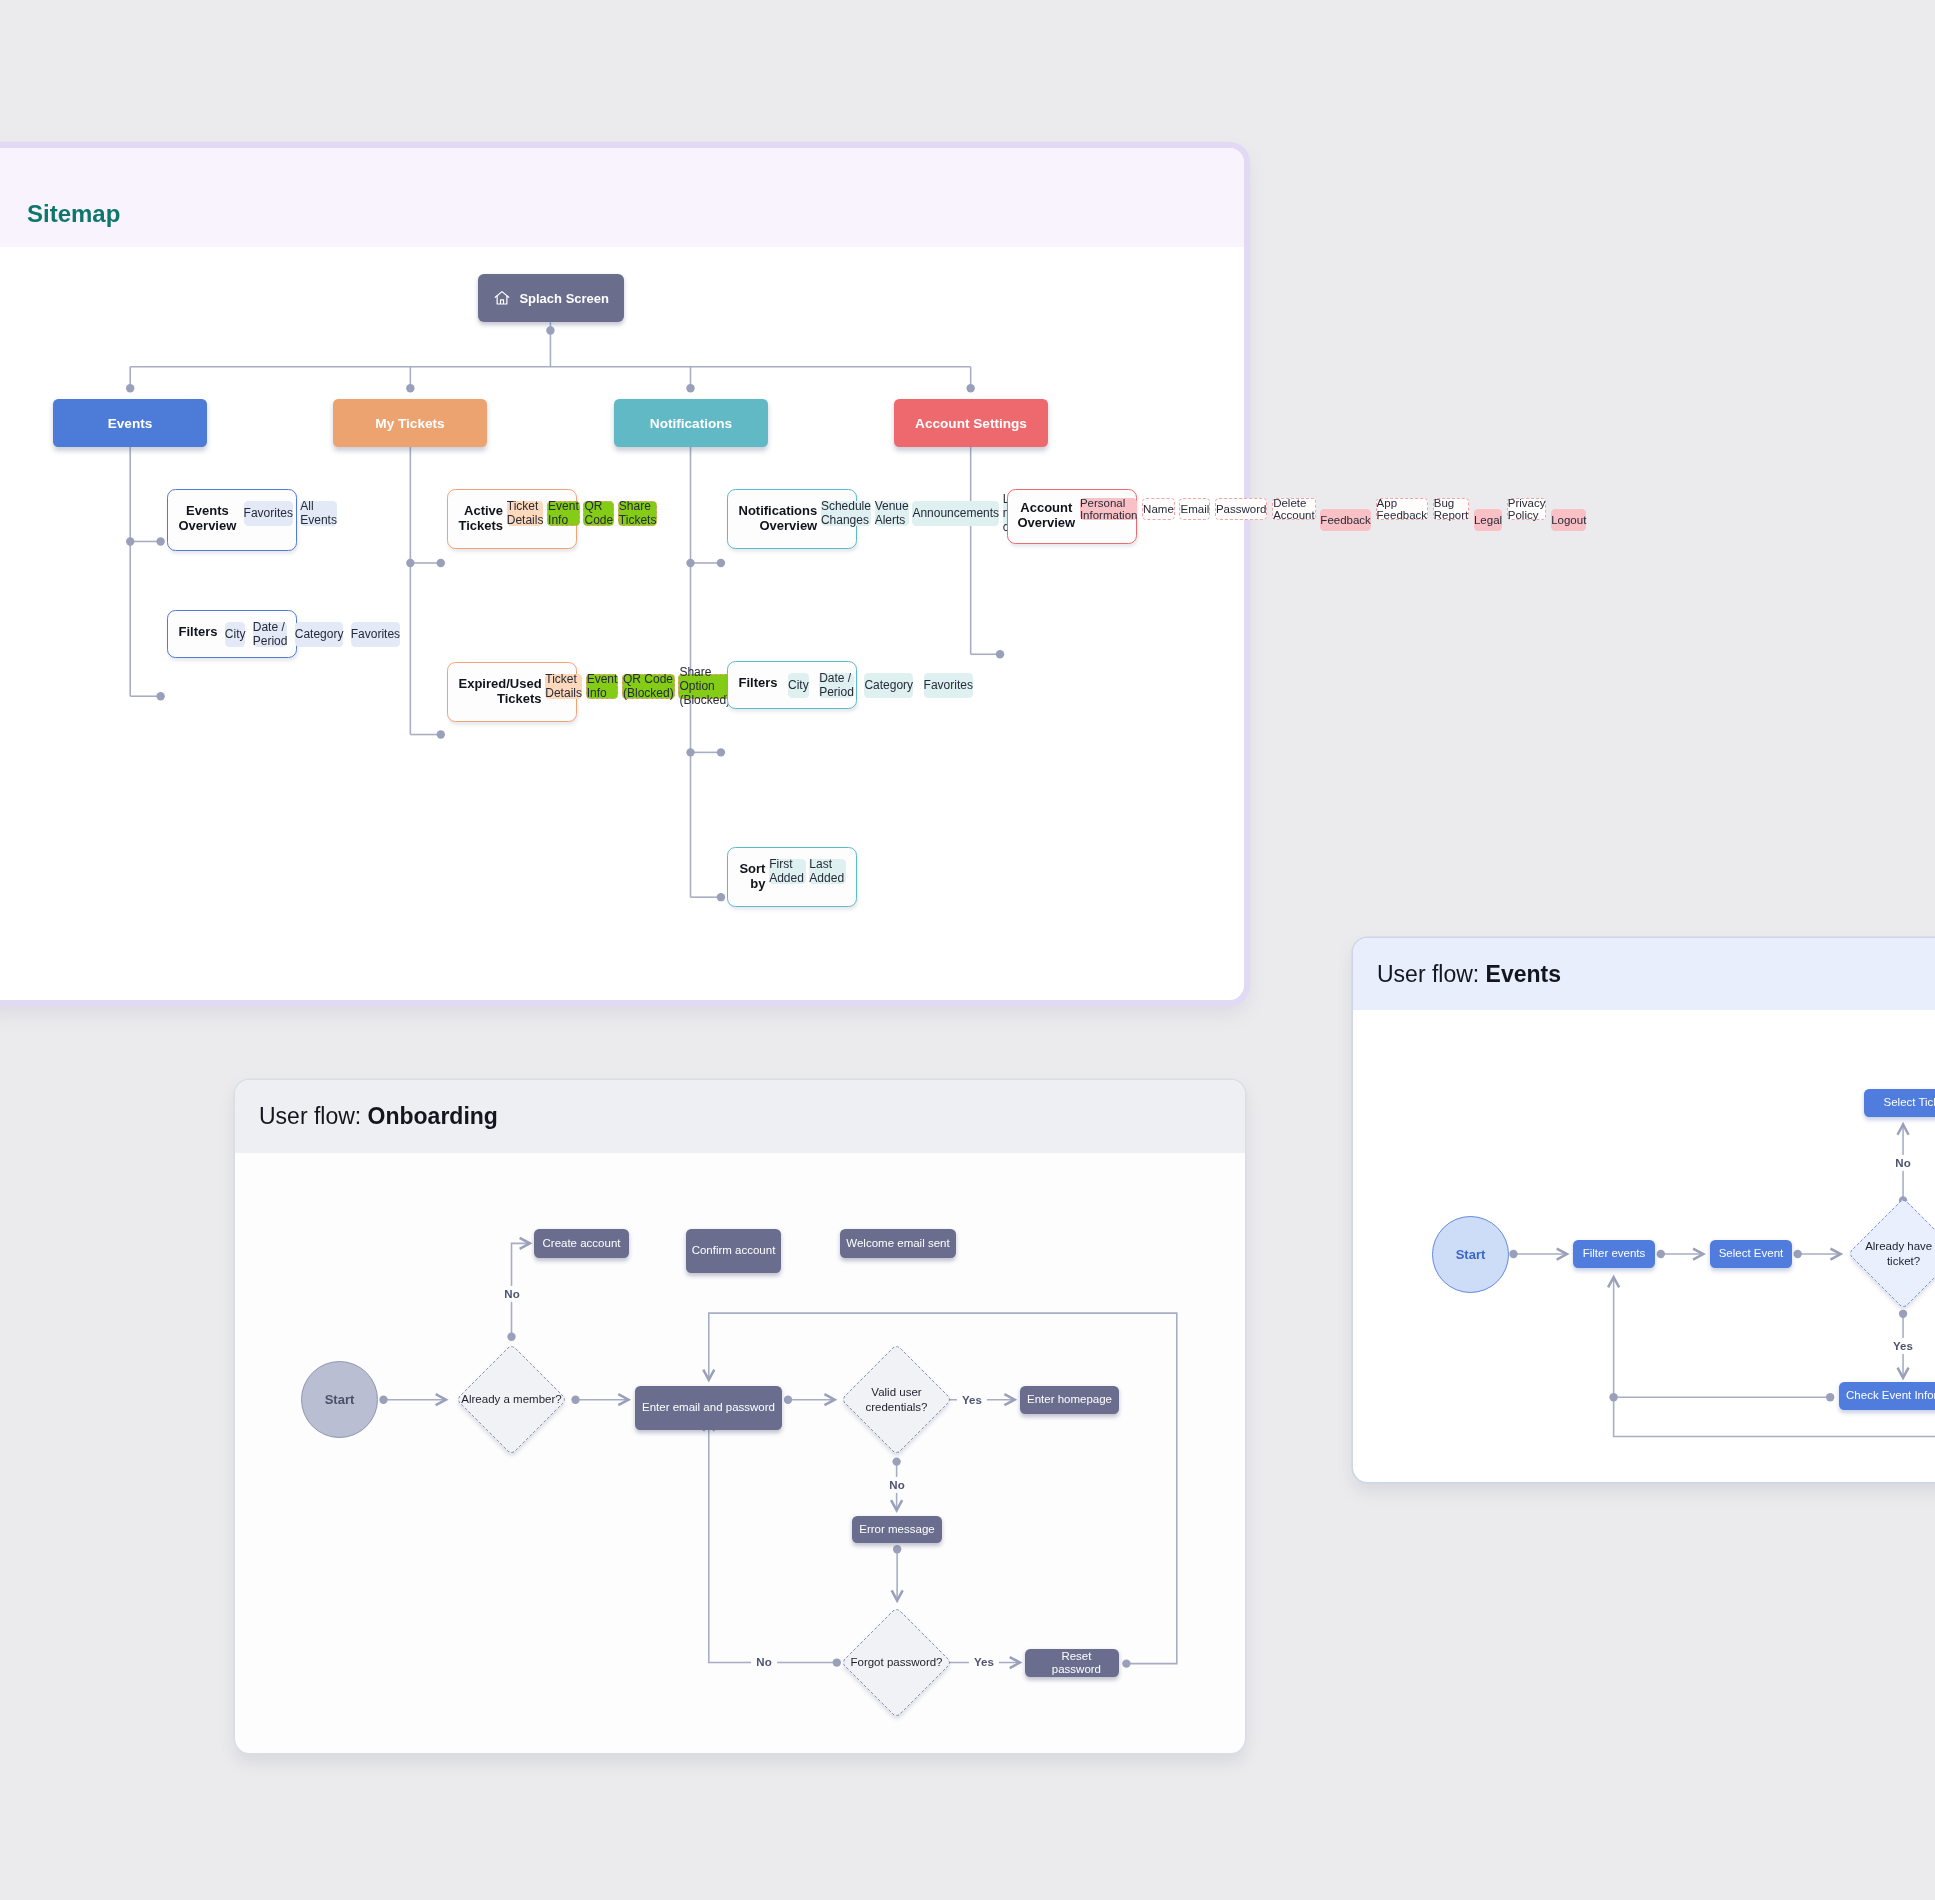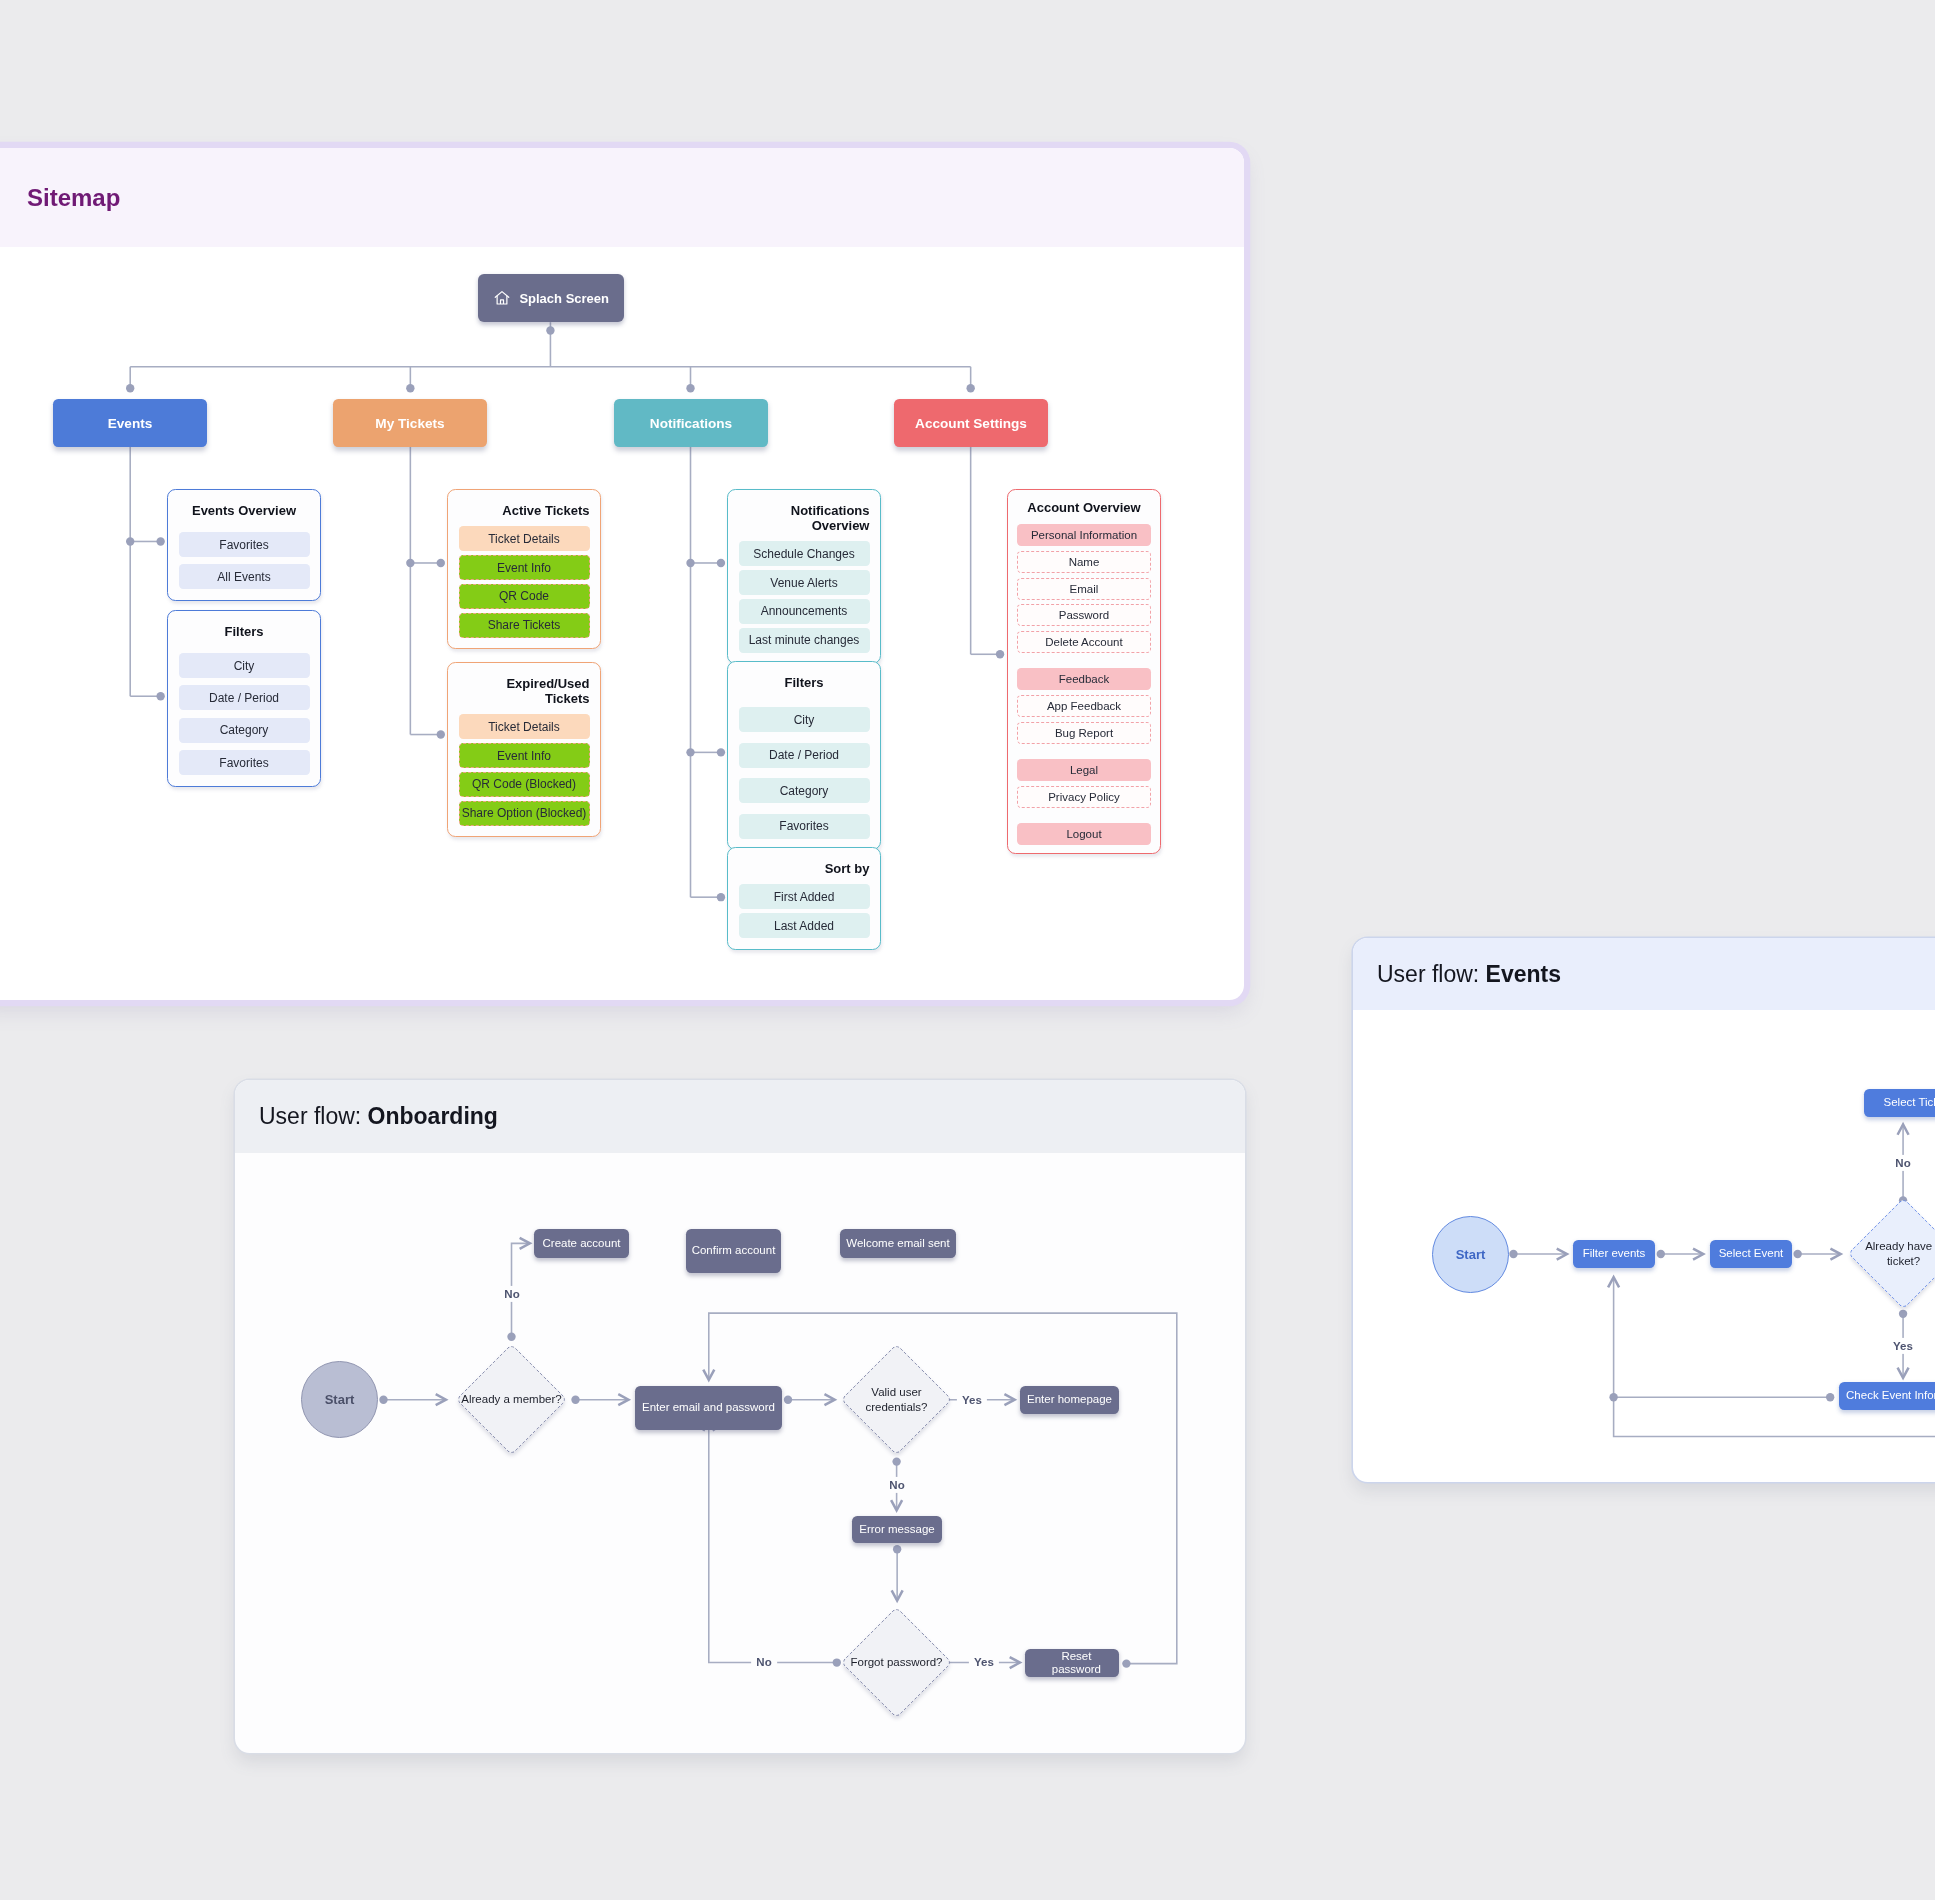--- a/index.html
+++ b/index.html
@@ -8,38 +8,38 @@
 
   .panel { position:absolute; background:#fff; border-radius:14.7px; }
   .phead { position:absolute; left:0; top:0; right:0; border-radius:14.7px 14.7px 0 0; }
   .ptitle { position:absolute; left:24px; top:0; bottom:0; display:flex; align-items:center; font-size:23px; color:#14161f; }
   .ptitle .pfx { font-weight:400; }
   .ptitle .pname { font-weight:700; margin-left:6.3px; }
 
   
   #sitemap { left:-23px; top:148px; width:1267px; height:852px; box-shadow:0 0 0 6.3px #e2d9f4, 0 9.4px 21px rgba(120,110,160,.18); }
   #sitemap .phead { height:99px; background:#f8f3fc; }
-  #sitemap .smtitle { position:absolute; left:50px; top:0; height:99px; display:flex; align-items:center; font-size:24px; font-weight:700; color:#701a75; }
+  #sitemap .smtitle { position:absolute; left:50px; top:16px; height:99px; display:flex; align-items:center; font-size:24px; font-weight:700; color:#0f766e; }
 
   .wires { position:absolute; left:0; top:0; z-index:1; }
   .wires line, .wires polyline { stroke:#a7adc2; stroke-width:3; fill:none; }
   .wires circle { fill:#9aa0ba; stroke:none; }
 
   .splash { position:absolute; left:501px; top:126px; width:146px; height:48px; background:#6a6d8c; border-radius:6px;
             display:flex; align-items:center; justify-content:center; gap:8.4px; color:#fff; font-size:13px; font-weight:600;
             box-shadow:0 2.6px 4.7px rgba(90,95,130,.35); z-index:2; }
   .nav { position:absolute; top:251px; width:154px; height:48px; border-radius:5.2px; display:flex; align-items:center; justify-content:center;
          color:#fff; font-weight:700; font-size:13.6px; box-shadow:0 3.1px 5.2px rgba(90,95,130,.3); z-index:2; }
   .nav-events { left:76px; background:#4d7bd8; }
   .nav-tickets { left:356px; background:#eca36f; }
   .nav-notifs { left:637px; background:#61b9c5; }
   .nav-account { left:917px; background:#ee696e; }
 
-  .group { position:absolute; width:154px; background:#fdfdfe; border:1.6px solid; border-radius:8.4px; padding:10.5px;
-           display:flex; flex-direction:column; gap:7.3px; box-shadow:1px 2.1px 3.1px rgba(120,120,150,.16); z-index:2; }
+  .group { position:absolute; width:130px; background:#fdfdfe; border:1.6px solid; border-radius:8.4px; padding:10.5px;
+           display:flex; flex-direction:row; gap:7.3px; box-shadow:1px 2.1px 3.1px rgba(120,120,150,.16); z-index:2; }
   .group.tight { gap:3.7px; }
   .group.roomy { gap:10.5px; }
   .group.compact { gap:4.7px; padding:8.4px 9.4px; }
   .accent-blue { border-color:#4d7bd8; }
   .accent-orange { border-color:#f0a476; }
   .accent-teal { border-color:#58bcc9; }
   .accent-red { border-color:#ee6a6e; }
   .gtitle { font-weight:700; font-size:13px; text-align:center; color:#10131c; margin:2.1px 0 7.3px; }
   .tight .gtitle { margin-bottom:5.2px;text-align:right; }
   .compact .gtitle { margin-bottom:4.2px; }

